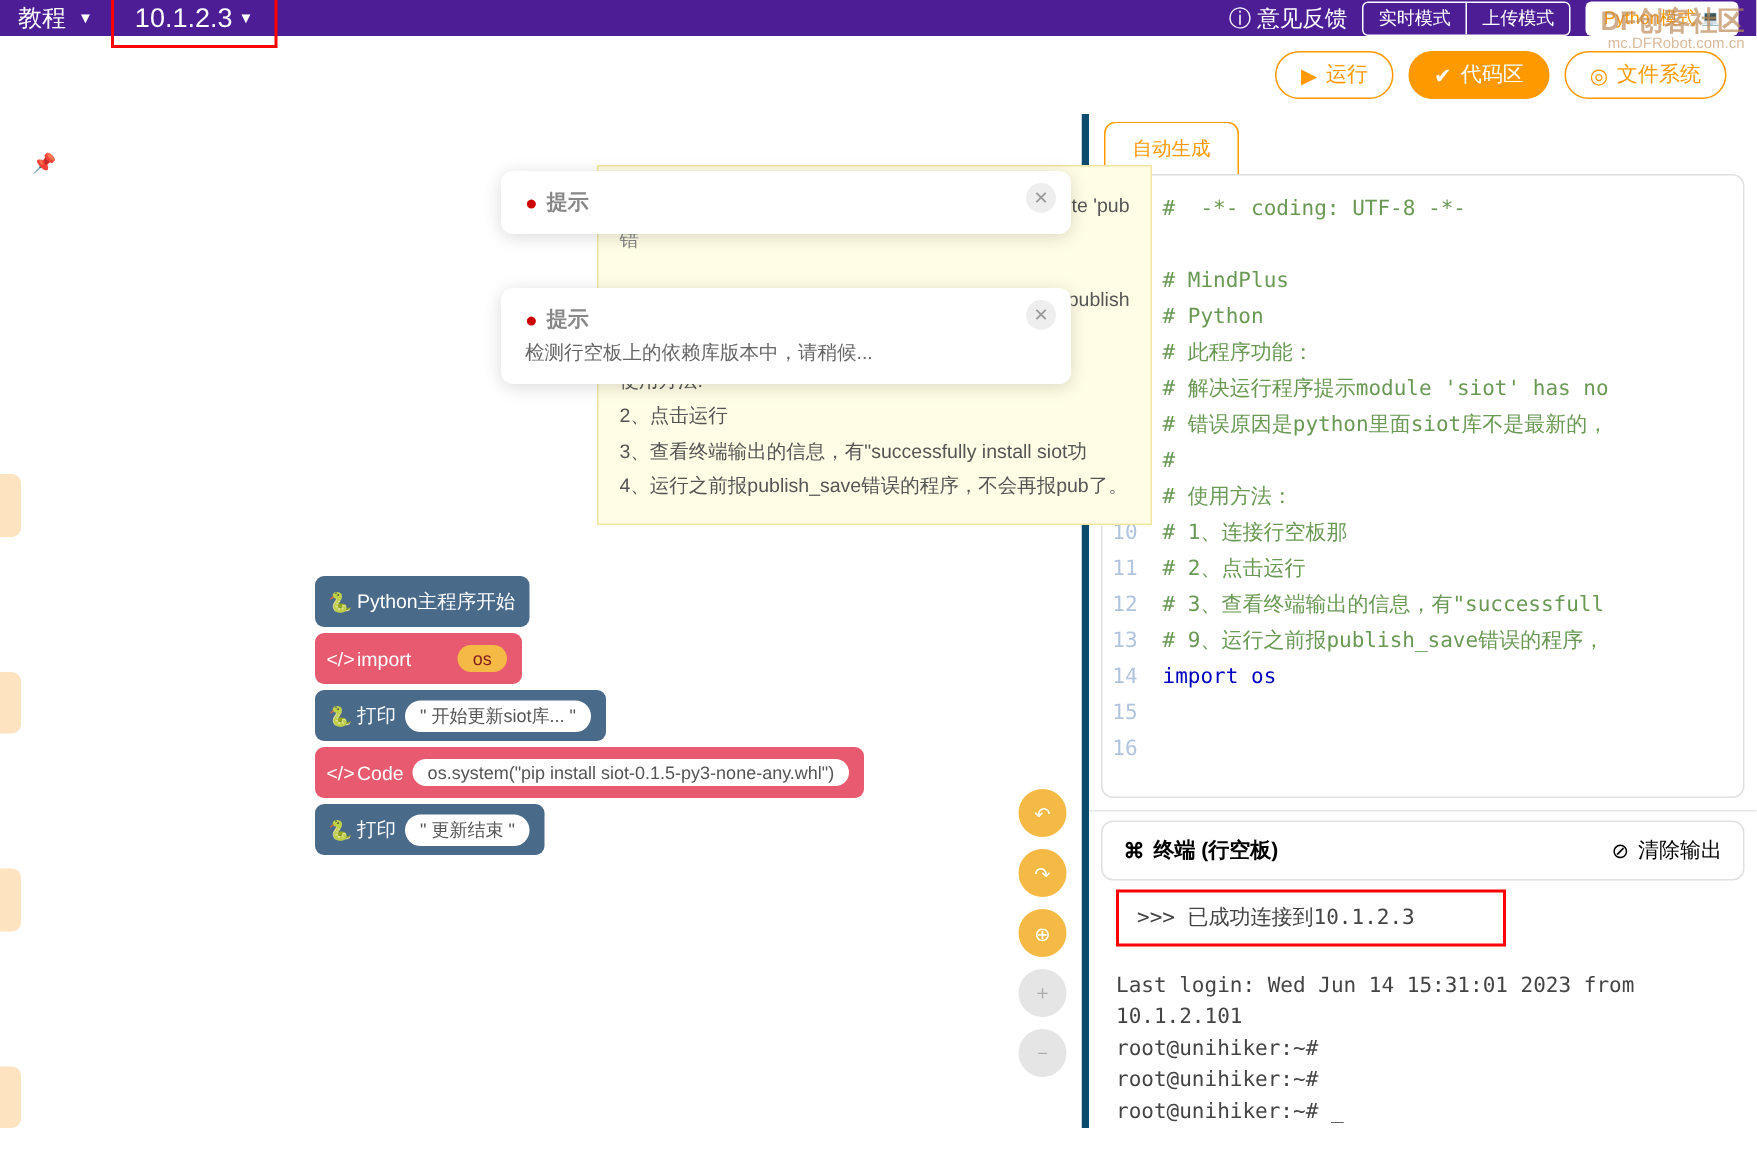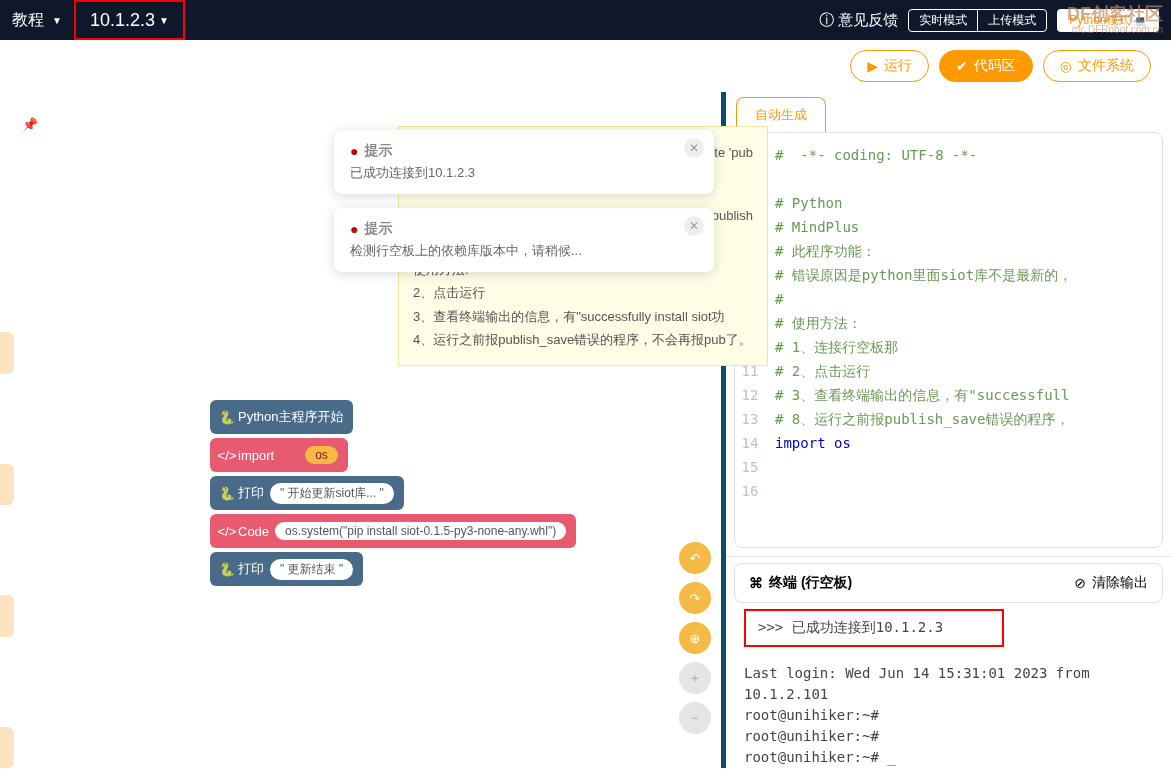--- a/index.html
+++ b/index.html
@@ -1,19 +1,19 @@
 <!DOCTYPE html>
 <html><head>
 <meta charset="utf-8">
 <style>
 * { box-sizing: border-box; margin: 0; padding: 0; }
 body { font-family: Arial, "Microsoft YaHei", sans-serif; font-size: 13px; background: #fff; width: 1171px; height: 769px; overflow: hidden; position: relative; }
 
 
-.header { background: #0f172a; height: 40px; display: flex; align-items: center; padding: 0 12px; color: #fff; position: relative; }
+.header { background: #4c1d95; height: 24px; display: flex; align-items: center; padding: 0 12px; color: #fff; position: relative; }
 .header-left { display: flex; align-items: center; gap: 4px; }
 .dropdown-chevron { font-size: 10px; margin-left: 4px; }
 .ip-selector { display: flex; align-items: center; padding: 0 14px; height: 40px; border: 2px solid red; margin-left: 8px; font-size: 18px; }
 .header-right { margin-left: auto; display: flex; align-items: center; gap: 10px; }
 .feedback { display: flex; align-items: center; gap: 4px; font-size: 15px; }
 .mode-buttons { display: flex; border: 1px solid #fff; border-radius: 4px; overflow: hidden; }
 .mode-btn { padding: 2px 10px; color: #fff; font-size: 12px; border-right: 1px solid #fff; }
 .mode-btn:last-child { border-right: none; }
 .python-mode { background: #fff; color: #f90; padding: 3px 12px; border-radius: 4px; font-size: 12px; display: flex; align-items: center; gap: 4px; }
 .watermark { position: absolute; right: 8px; top: 2px; font-size: 18px; color: rgba(190,140,90,0.7); font-weight: bold; }
@@ -140,21 +140,20 @@
       <div style="text-align:right;margin-top:30px;">&gt;publish</div>
       <div style="margin-top:30px;">使用方法:</div>
       <div>2、点击运行</div>
       <div>3、查看终端输出的信息，有"successfully install siot功</div>
       <div>4、运行之前报publish_save错误的程序，不会再报pub了。</div>
     </div>
 
     <div class="toast toast1">
       <div class="toast-close">✕</div>
       <div class="toast-title">提示</div>
-      <div class="toast-body">已成功连接到10.1.2.3</div>
     </div>
     <div class="toast toast2">
       <div class="toast-close">✕</div>
       <div class="toast-title">提示</div>
       <div class="toast-body">检测行空板上的依赖库版本中，请稍候...</div>
     </div>
 
     <div class="blocks">
       <div class="block block-blue">
         <span class="icon">🐍</span>
@@ -191,30 +190,31 @@
     </div>
   </div>
 
   <div class="right-col">
     <div class="code-tab-row">
       <div class="code-tab">自动生成</div>
     </div>
     <div class="code-area" id="code-area">
         <div class="code-line"><span class="ln">1</span><span class="code-text">#  -*- coding: UTF-8 -*-</span></div>
         <div class="code-line"><span class="ln">2</span><span class="code-text"></span></div>
+        <div class="code-line"><span class="ln">3</span><span class="code-text"># MindPlus</span></div>
         <div class="code-line"><span class="ln">4</span><span class="code-text"># Python</span></div>
-        <div class="code-line"><span class="ln">3</span><span class="code-text"># MindPlus</span></div>
         <div class="code-line"><span class="ln">5</span><span class="code-text"># 此程序功能：</span></div>
+        <div class="code-line"><span class="ln">6</span><span class="code-text"># 解决运行程序提示module 'siot' has no</span></div>
         <div class="code-line"><span class="ln">7</span><span class="code-text"># 错误原因是python里面siot库不是最新的，</span></div>
         <div class="code-line"><span class="ln">8</span><span class="code-text">#</span></div>
         <div class="code-line"><span class="ln">9</span><span class="code-text"># 使用方法：</span></div>
         <div class="code-line"><span class="ln">10</span><span class="code-text"># 1、连接行空板那</span></div>
         <div class="code-line"><span class="ln">11</span><span class="code-text"># 2、点击运行</span></div>
         <div class="code-line"><span class="ln">12</span><span class="code-text"># 3、查看终端输出的信息，有"successfull</span></div>
-        <div class="code-line"><span class="ln">13</span><span class="code-text"># 8、运行之前报publish_save错误的程序，</span></div>
+        <div class="code-line"><span class="ln">13</span><span class="code-text"># 9、运行之前报publish_save错误的程序，</span></div>
         <div class="code-line"><span class="ln">14</span><span class="kw">import os</span></div>
         <div class="code-line"><span class="ln">15</span><span class="code-text"></span></div>
         <div class="code-line"><span class="ln">16</span><span class="code-text"></span></div>
       </div>
 
     <div class="terminal-panel">
       <div class="term-header">
         <span style="margin-right:6px;">⌘</span>
         <span>终端 (行空板)</span>
         <div class="right">

